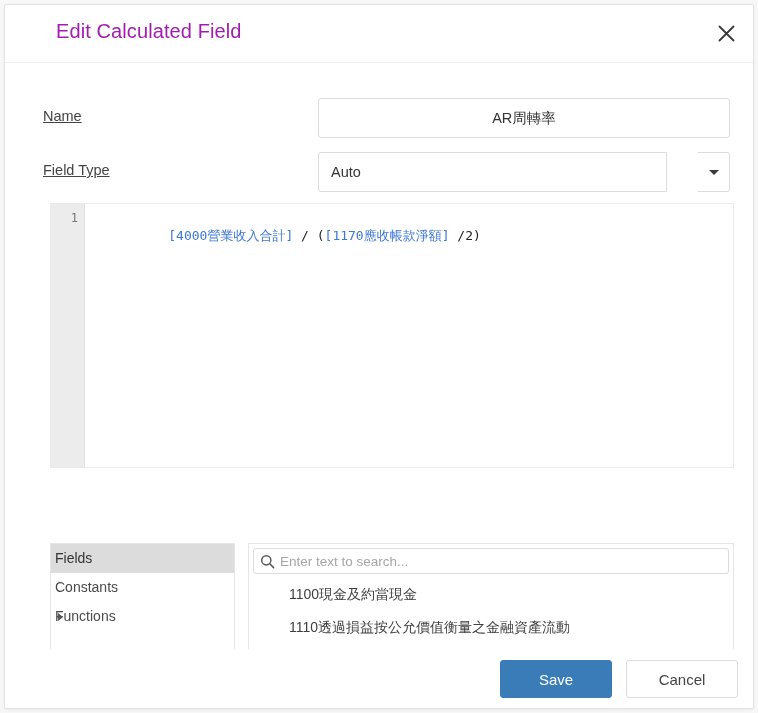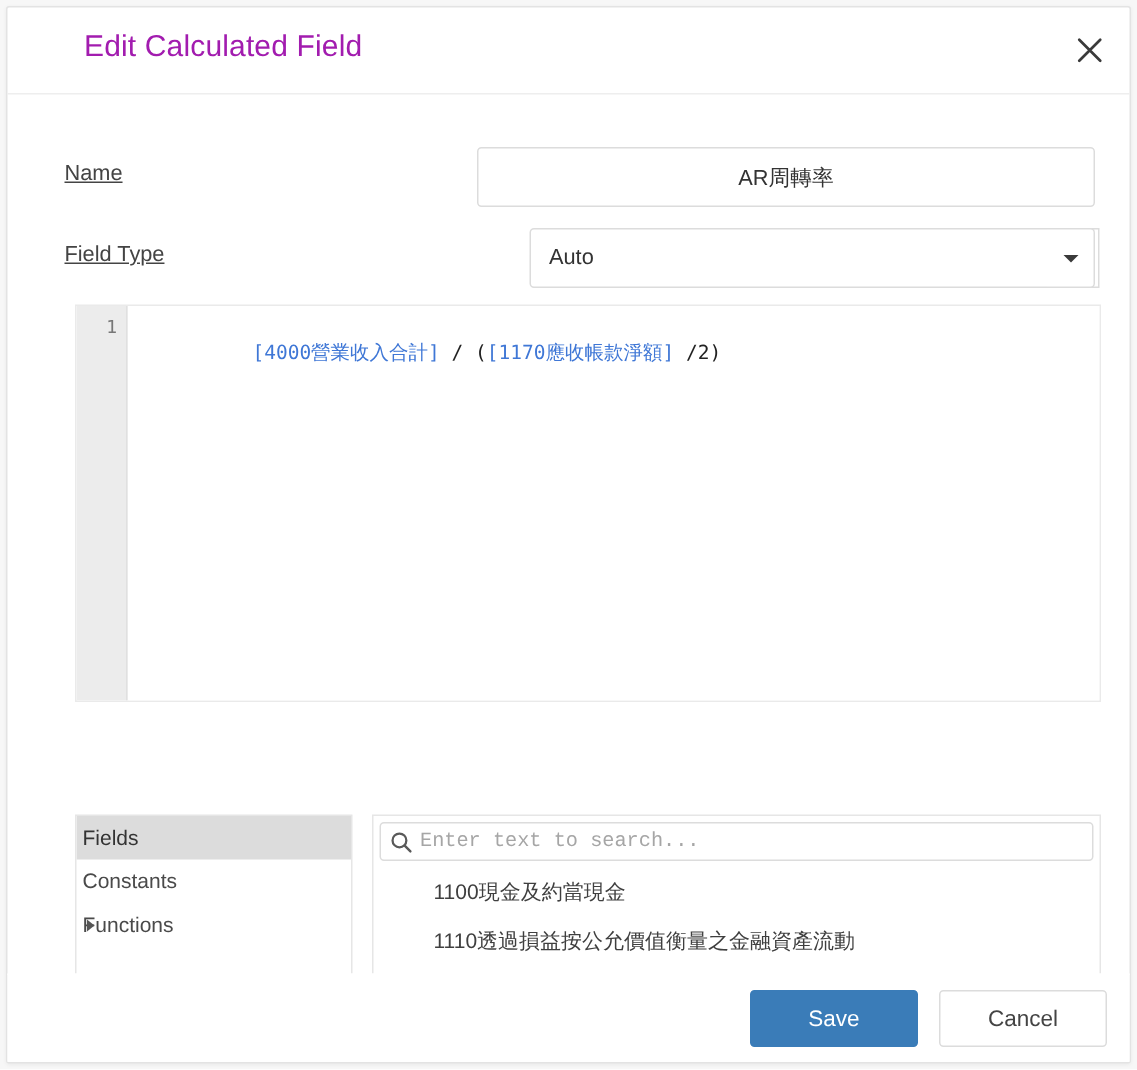--- a/index.html
+++ b/index.html
@@ -123,32 +123,31 @@
     position: absolute;
     left: 313px;
     top: 0;
     width: 412px;
     height: 40px;
   }
   .select-box {
     position: absolute;
     left: 0;
     top: 0;
-    width: 380px;
+    width: 349px;
     height: 40px;
     box-sizing: border-box;
     border: 1px solid #dcdcdc;
     border-radius: 3px 0 0 3px;
     background: #ffffff;
     display: flex;
     align-items: center;
     padding: 0 12px;
     font-size: 14.5px;
     color: #333333;
-    margin-left: 35px;
   }
   .select-arrow-btn {
     position: absolute;
     left: 380px;
     top: 0;
     width: 32px;
     height: 40px;
     box-sizing: border-box;
     border: 1px solid #dcdcdc;
     border-left: none;
@@ -273,21 +272,21 @@
     width: 26px;
     display: flex;
     align-items: center;
     justify-content: center;
     flex: none;
   }
   .search-input {
     flex: 1;
     border: none;
     outline: none;
-    font-family: Liberation Mono, monospace;
+    font-family: Liberation Sans, sans-serif;
     font-size: 13.5px;
     color: #333333;
     background: transparent;
     padding: 0;
   }
   .search-input::placeholder { color: #a6a6a6; }
 
   .field-list {
     position: absolute;
     left: 0;

